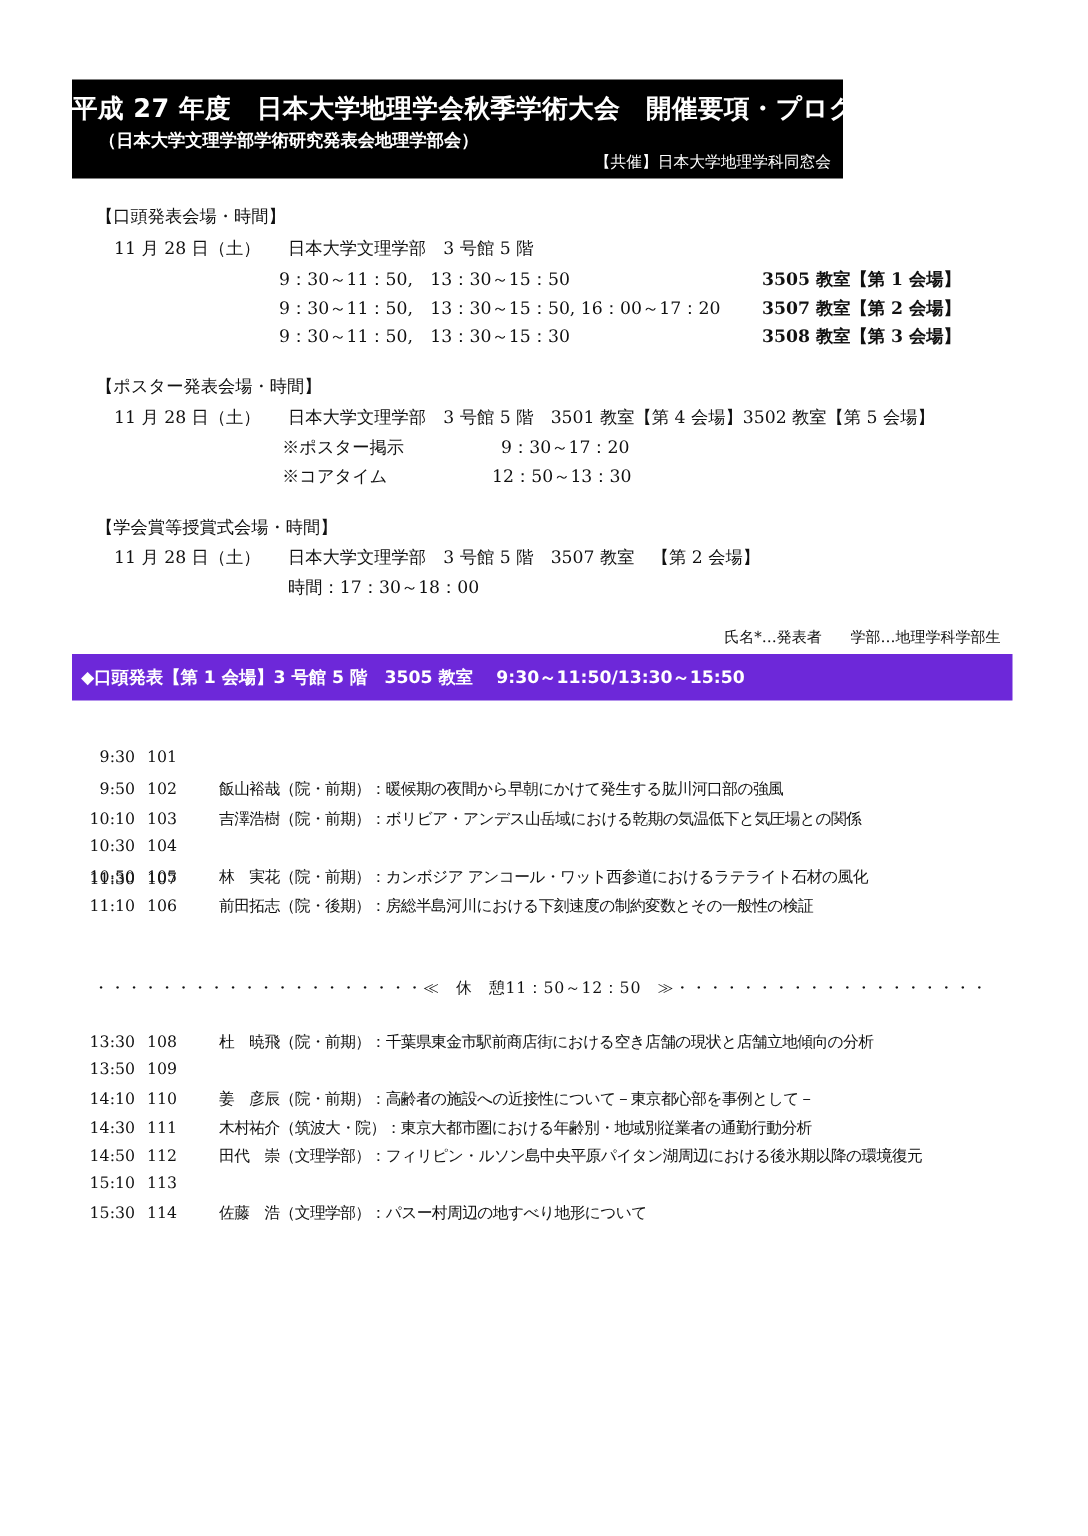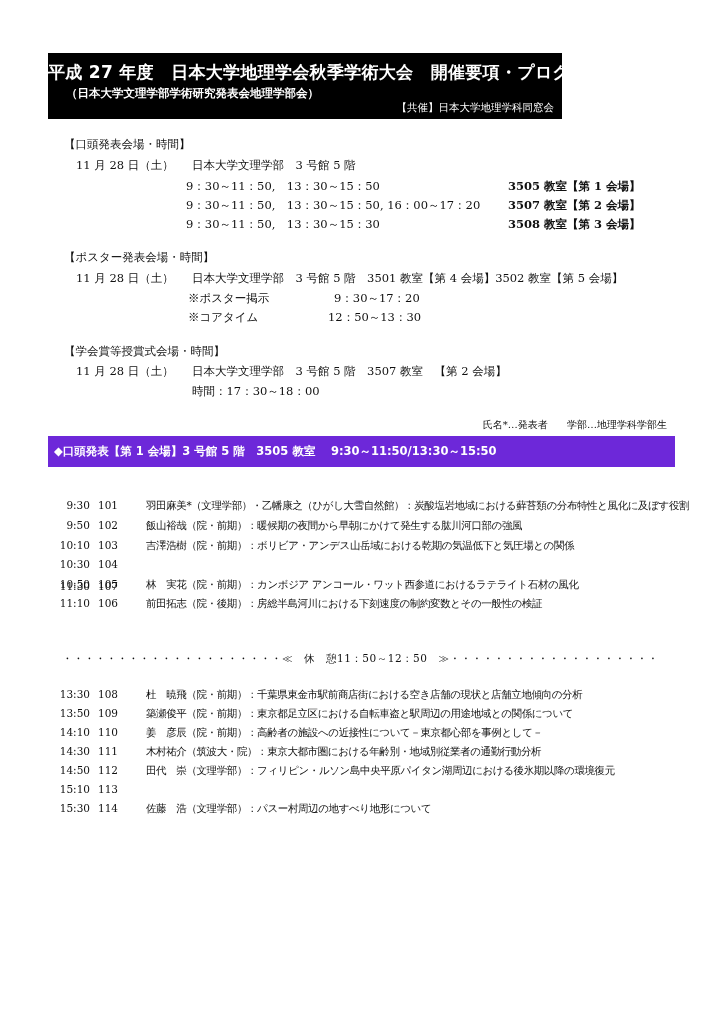--- a/index.html
+++ b/index.html
@@ -87,21 +87,20 @@
 <div class="legend">
   <span>氏名*…発表者</span>
   <span>学部…地理学科学部生</span>
 </div>
 
 <div class="session-bar">◆口頭発表【第 1 会場】3 号館 5 階　3505 教室　 9:30～11:50/13:30～15:50</div>
 
 <div class="pres" style="top:499px">
   <span class="time">9:30</span>
   <span class="num">101</span>
-  <span class="title">羽田麻美*（文理学部）・乙幡康之（ひがし大雪自然館）：炭酸塩岩地域における蘚苔類の分布特性と風化に及ぼす役割</span>
 </div>
 <div class="pres" style="top:519px">
   <span class="time">9:50</span>
   <span class="num">102</span>
   <span class="title">飯山裕哉（院・前期）：暖候期の夜間から早朝にかけて発生する肱川河口部の強風</span>
 </div>
 <div class="pres" style="top:539px">
   <span class="time">10:10</span>
   <span class="num">103</span>
   <span class="title">吉澤浩樹（院・前期）：ボリビア・アンデス山岳域における乾期の気温低下と気圧場との関係</span>
@@ -128,21 +127,20 @@
 <div class="break">・・・・・・・・・・・・・・・・・・・・≪　休　憩11：50～12：50　≫・・・・・・・・・・・・・・・・・・・</div>
 
 <div class="pres" style="top:688px">
   <span class="time">13:30</span>
   <span class="num">108</span>
   <span class="title">杜　暁飛（院・前期）：千葉県東金市駅前商店街における空き店舗の現状と店舗立地傾向の分析</span>
 </div>
 <div class="pres" style="top:707px">
   <span class="time">13:50</span>
   <span class="num">109</span>
-  <span class="title">築瀬俊平（院・前期）：東京都足立区における自転車盗と駅周辺の用途地域との関係について</span>
 </div>
 <div class="pres" style="top:726px">
   <span class="time">14:10</span>
   <span class="num">110</span>
   <span class="title">姜　彦辰（院・前期）：高齢者の施設への近接性について－東京都心部を事例として－</span>
 </div>
 <div class="pres" style="top:745px">
   <span class="time">14:30</span>
   <span class="num">111</span>
   <span class="title">木村祐介（筑波大・院）：東京大都市圏における年齢別・地域別従業者の通勤行動分析</span>

